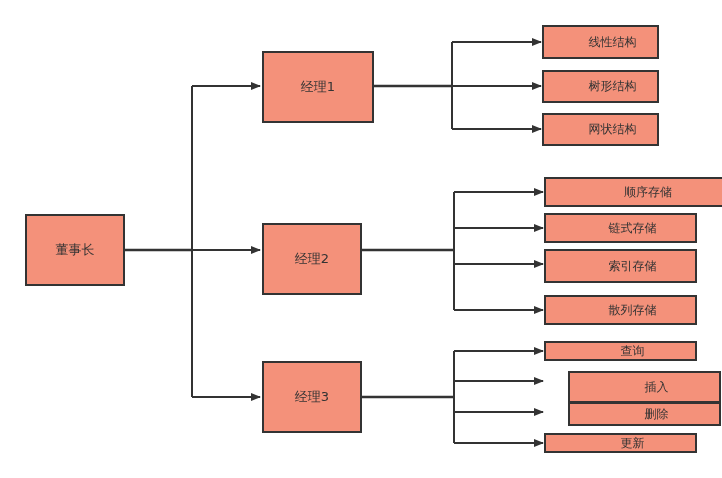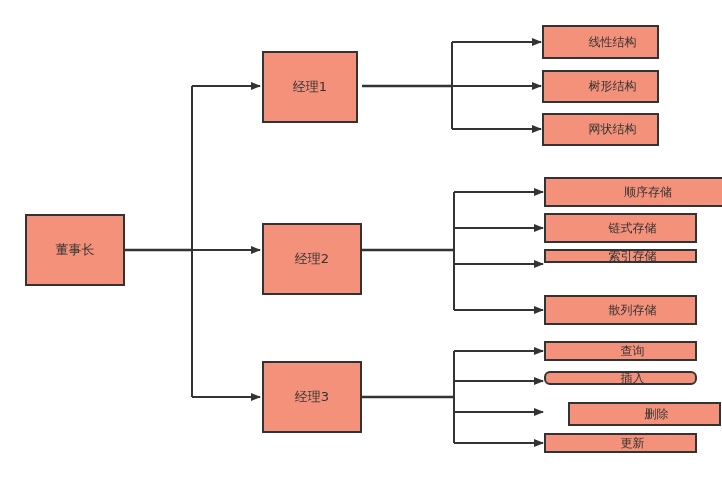--- a/index.html
+++ b/index.html
@@ -42,21 +42,21 @@
   <path d="M454,351 H543" stroke="#333" stroke-width="2" fill="none" marker-end="url(#arr)"></path>
   <path d="M454,381 H543" stroke="#333" stroke-width="2" fill="none" marker-end="url(#arr)"></path>
   <path d="M454,412 H543" stroke="#333" stroke-width="2" fill="none" marker-end="url(#arr)"></path>
   <path d="M454,443 H543" stroke="#333" stroke-width="2" fill="none" marker-end="url(#arr)"></path>
 </svg>
 
 <div class="node" style="left:25px;top:214px;width:100px;height:72px;">
   <span>董事长</span>
 </div>
 
-<div class="node" style="left:262px;top:51px;width:96px;height:72px;">
+<div class="node" style="left:262px;top:51px;width:112px;height:72px;">
   <span>经理1</span>
 </div>
 <div class="node" style="left:262px;top:214px;width:100px;height:72px;margin-top:9px;">
   <span>经理2</span>
 </div>
 <div class="node" style="left:262px;top:361px;width:100px;height:72px;">
   <span>经理3</span>
 </div>
 
 <div class="node leaf" style="left:542px;top:25px;width:117px;height:34px;">
@@ -68,31 +68,31 @@
 <div class="node leaf" style="left:542px;top:113px;width:117px;height:33px;">
   <span>网状结构</span>
 </div>
 
 <div class="node leaf" style="left:544px;top:177px;width:184px;height:30px;">
   <span>顺序存储</span>
 </div>
 <div class="node leaf" style="left:544px;top:213px;width:153px;height:30px;">
   <span>链式存储</span>
 </div>
-<div class="node leaf" style="left:544px;top:249px;width:153px;height:14px;">
+<div class="node leaf" style="left:544px;top:249px;width:153px;height:34px;">
   <span>索引存储</span>
 </div>
 <div class="node leaf" style="left:544px;top:295px;width:153px;height:30px;">
   <span>散列存储</span>
 </div>
 
 <div class="node leaf" style="left:544px;top:341px;width:153px;height:20px;">
   <span>查询</span>
 </div>
-<div class="node leaf" style="left:544px;top:371px;width:153px;height:14px;border-radius:6px;">
+<div class="node leaf" style="left:568px;top:371px;width:153px;height:32px;">
   <span>插入</span>
 </div>
 <div class="node leaf" style="left:552px;top:402px;width:153px;height:24px;margin-left:16px;">
   <span>删除</span>
 </div>
 <div class="node leaf" style="left:544px;top:433px;width:153px;height:20px;">
   <span>更新</span>
 </div>
 
 </body></html>

